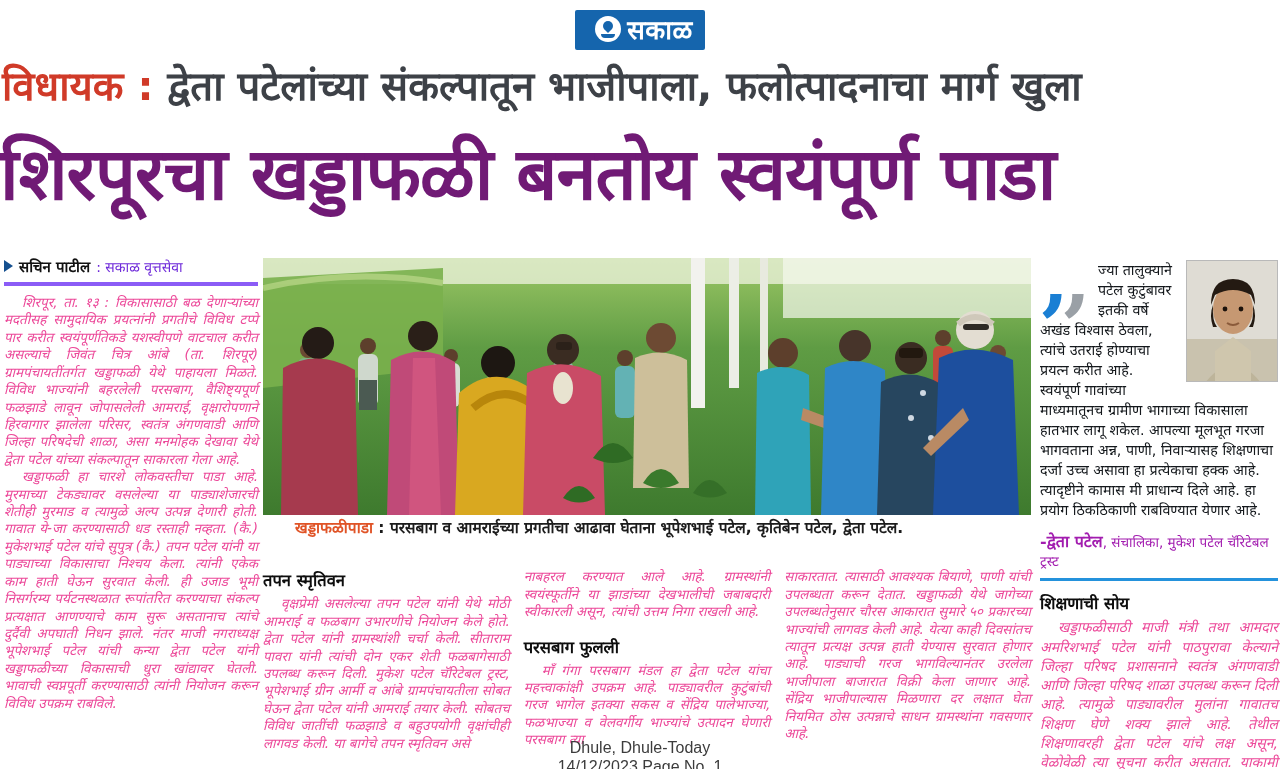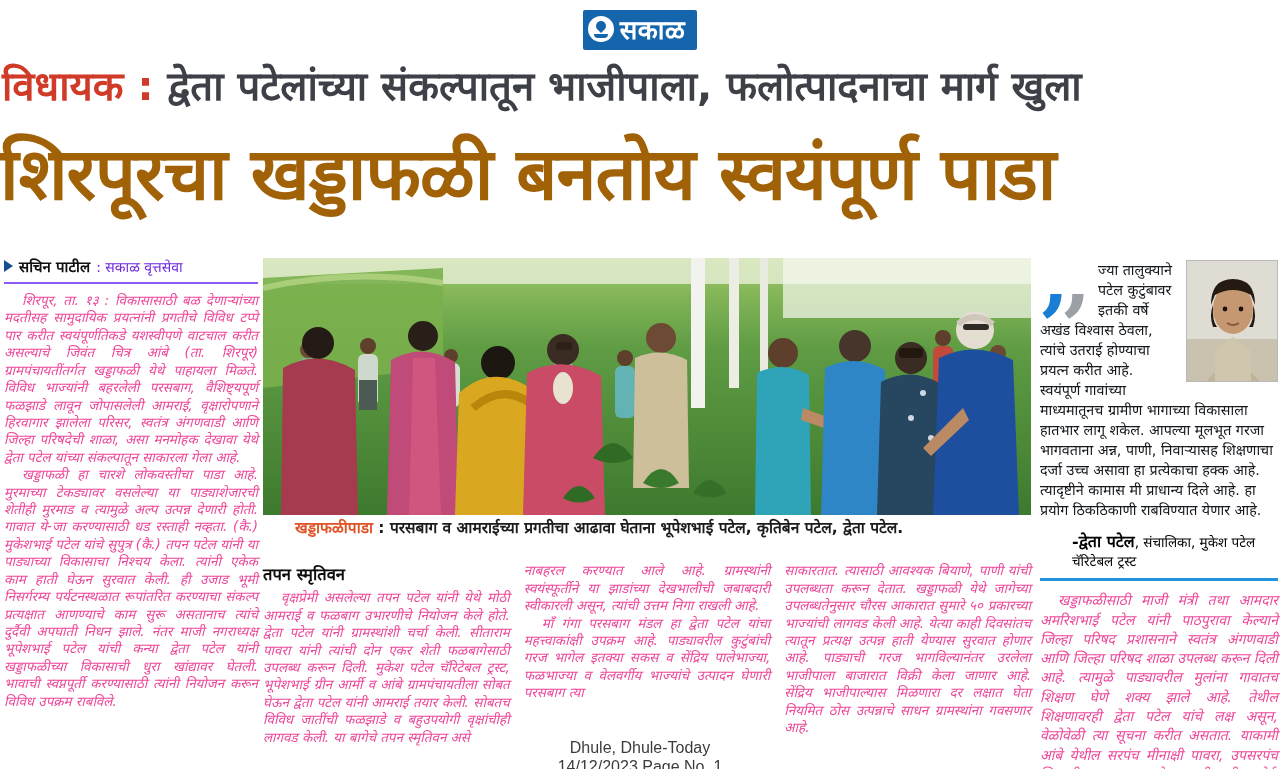--- a/index.html
+++ b/index.html
@@ -3,69 +3,69 @@
 <meta charset="utf-8">
 <style>
   * { margin:0; padding:0; box-sizing:border-box; }
   html,body { width:1280px; height:769px; background:#ffffff; overflow:hidden;
     font-family:"DejaVu Sans","Liberation Sans",sans-serif; }
   .page { position:relative; width:1280px; height:769px; background:#fff; }
 
   
   .masthead { position:absolute; top:10px; left:0; width:100%; display:flex; justify-content:center; }
   .logo-box { background:#1565ad; color:#fff; display:flex; align-items:center; gap:6px;
-    padding:4px 12px 6px 5px; border-radius:2px; height:40px; }
+    padding:4px 12px 6px 20px; border-radius:2px; height:40px; }
   .logo-emblem { width:26px; height:26px; background:#fff; border-radius:50%; position:relative; flex:0 0 26px; }
   .logo-emblem::before { content:""; position:absolute; left:8px; top:5px; width:10px; height:10px;
     background:#1565ad; border-radius:50% 50% 0 50%; transform:rotate(45deg); }
   .logo-emblem::after { content:""; position:absolute; left:6px; bottom:4px; width:14px; height:4px;
     background:#1565ad; border-radius:0 0 6px 6px; }
   .logo-text { font-size:26px; font-weight:bold; letter-spacing:.5px; }
 
   
   .kicker { position:absolute; left:2px; top:63px; width:1135px; font-weight:bold;
     font-size:40px; line-height:1.15; color:#3d4147; white-space:nowrap; }
   .kicker .red { color:#d03a28; }
 
   
-  .headline { position:absolute; left:0px; top:122px; width:1160px; color:#a16207;
+  .headline { position:absolute; left:0px; top:122px; width:1160px; color:#701a75;
     font-size:72px; font-weight:800; letter-spacing:-1px; white-space:nowrap; }
 
   
   .col1 { position:absolute; left:4px; top:256px; width:254px; }
-  .byline { display:flex; align-items:center; gap:6px; padding-bottom:6px; border-bottom:2px solid #8b5cf6; }
+  .byline { display:flex; align-items:center; gap:6px; padding-bottom:6px; border-bottom:4px solid #8b5cf6; }
   .byline-arrow { width:0; height:0; border-left:9px solid #15508f; border-top:6px solid transparent;
     border-bottom:6px solid transparent; }
   .byline-author { font-weight:bold; font-size:15px; color:#111; }
   .byline-agency { font-size:14px; color:#6d28d9; }
   .bodytext { font-size:13.4px; line-height:1.3; color:#ec4899; text-align:justify;font-style:italic; }
   .col1 .lead { margin-top:8px; }
   .subhead { font-size:16.5px; font-weight:bold; color:#0d0d0d; margin:14px 0 4px 0; }
   .indent { text-indent:18px; }
 
   
   .middle { position:absolute; left:263px; top:258px; width:768px; }
   .photo { width:768px; height:257px; overflow:hidden; background:#5f9c44; }
   .caption { margin-top:4px; font-size:15.5px; font-weight:bold; color:#1c1c1c; line-height:1.25;margin-left:32px; }
   .caption .orange { color:#e05427; }
-  .mid-cols { display:flex; gap:14px; margin-top:24px; }
+  .mid-cols { display:flex; gap:14px; margin-top:30px;justify-content:flex-end; }
   .mid-col { width:247px; }
 
   
   .rightcol { position:absolute; left:1040px; top:260px; width:238px; }
   .quote-head { position:relative; min-height:126px; }
   .portrait { float:right; width:92px; height:122px; border:1px solid #b9b9b9; background:#e8e6e1;
     margin:0 0 6px 8px; position:relative; overflow:hidden; }
   .quote-marks { float:left; width:52px; height:44px; margin-right:6px; position:relative; }
   .qmark { position:absolute; top:-26px; font-size:86px; font-weight:bold; line-height:1;
     font-family:"DejaVu Serif","Liberation Serif",serif; }
   .qmark.blue { left:0; color:#1a7fd4; }
   .qmark.gray { left:22px; color:#9aa0a6; }
   .quote-text { font-size:14.3px; line-height:1.4; color:#14181c; }
-  .attribution { margin-top:10px; font-size:13.5px; color:#000000;margin-left:32px; }
+  .attribution { margin-top:10px; font-size:13.5px; color:#a21caf; }
   .attribution b { font-size:16px; }
   .blue-rule { border:none; border-top:3px solid #2492dc; margin:8px 0 10px 0; }
 
   
   .footer { position:absolute; left:0; top:738px; width:100%; text-align:center;
     font-size:16px; color:#3c3c3c; line-height:1.2;
     font-family:"Liberation Sans","DejaVu Sans",sans-serif; }
 </style>
 </head>
 <body>
@@ -197,20 +197,21 @@
     </div>
     <div class="caption"><span class="orange">खड्डाफळीपाडा</span><span> : परसबाग व आमराईच्या प्रगतीचा आढावा घेताना भूपेशभाई पटेल, कृतिबेन पटेल, द्वेता पटेल.</span></div>
 
     <div class="mid-cols">
       <div class="mid-col">
         <div class="subhead" style="margin-top:0;">तपन स्मृतिवन</div>
         <p class="bodytext indent">वृक्षप्रेमी असलेल्या तपन पटेल यांनी येथे मोठी आमराई व फळबाग उभारणीचे नियोजन केले होते. द्वेता पटेल यांनी ग्रामस्थांशी चर्चा केली. सीताराम पावरा यांनी त्यांची दोन एकर शेती फळबागेसाठी उपलब्ध करून दिली. मुकेश पटेल चॅरिटेबल ट्रस्ट, भूपेशभाई ग्रीन आर्मी व आंबे ग्रामपंचायतीला सोबत घेऊन द्वेता पटेल यांनी आमराई तयार केली. सोबतच विविध जातींची फळझाडे व बहुउपयोगी वृक्षांचीही लागवड केली. या बागेचे तपन स्मृतिवन असे</p>
       </div>
       <div class="mid-col">
         <p class="bodytext">नाबहरल करण्यात आले आहे. ग्रामस्थांनी स्वयंस्फूर्तीने या झाडांच्या देखभालीची जबाबदारी स्वीकारली असून, त्यांची उत्तम निगा राखली आहे.</p>
+        <div class="subhead">परसबाग फुलली</div>
         <p class="bodytext indent">माँ गंगा परसबाग मंडल हा द्वेता पटेल यांचा महत्त्वाकांक्षी उपक्रम आहे. पाड्यावरील कुटुंबांची गरज भागेल इतक्या सकस व सेंद्रिय पालेभाज्या, फळभाज्या व वेलवर्गीय भाज्यांचे उत्पादन घेणारी परसबाग त्या</p>
       </div>
       <div class="mid-col">
         <p class="bodytext">साकारतात. त्यासाठी आवश्यक बियाणे, पाणी यांची उपलब्धता करून देतात. खड्डाफळी येथे जागेच्या उपलब्धतेनुसार चौरस आकारात सुमारे ५० प्रकारच्या भाज्यांची लागवड केली आहे. येत्या काही दिवसांतच त्यातून प्रत्यक्ष उत्पन्न हाती येण्यास सुरवात होणार आहे. पाड्याची गरज भागविल्यानंतर उरलेला भाजीपाला बाजारात विक्री केला जाणार आहे. सेंद्रिय भाजीपाल्यास मिळणारा दर लक्षात घेता नियमित ठोस उत्पन्नाचे साधन ग्रामस्थांना गवसणार आहे.</p>
       </div>
     </div>
   </div>
 
   <div class="rightcol">
     <div class="quote-block">
@@ -233,20 +234,21 @@
         <span class="quote-marks">
           <span class="qmark blue">‚</span>
             <span class="qmark gray">‚</span>
         </span>
         <span class="quote-text">ज्या तालुक्याने पटेल कुटुंबावर इतकी वर्षे अखंड विश्वास ठेवला, त्यांचे उतराई होण्याचा प्रयत्न करीत आहे. स्वयंपूर्ण गावांच्या माध्यमातूनच ग्रामीण भागाच्या विकासाला हातभार लागू शकेल. आपल्या मूलभूत गरजा भागवताना अन्न, पाणी, निवाऱ्यासह शिक्षणाचा दर्जा उच्च असावा हा प्रत्येकाचा हक्क आहे. त्यादृष्टीने कामास मी प्राधान्य दिले आहे. हा प्रयोग ठिकठिकाणी राबविण्यात येणार आहे.</span>
       </div>
       <div class="attribution"><b>-द्वेता पटेल</b><span>, संचालिका, मुकेश पटेल चॅरिटेबल ट्रस्ट</span></div>
       <hr class="blue-rule">
     </div>
     <div class="education">
+      <div class="subhead" style="margin-top:2px;">शिक्षणाची सोय</div>
       <p class="bodytext indent" style="font-size:14px; line-height:1.38;">खड्डाफळीसाठी माजी मंत्री तथा आमदार अमरिशभाई पटेल यांनी पाठपुरावा केल्याने जिल्हा परिषद प्रशासनाने स्वतंत्र अंगणवाडी आणि जिल्हा परिषद शाळा उपलब्ध करून दिली आहे. त्यामुळे पाड्यावरील मुलांना गावातच शिक्षण घेणे शक्य झाले आहे. तेथील शिक्षणावरही द्वेता पटेल यांचे लक्ष असून, वेळोवेळी त्या सूचना करीत असतात. याकामी आंबे येथील सरपंच मीनाक्षी पावरा, उपसरपंच शिवाजी पावरा, ग्रामसेवक व्ही. बी. भोई, बाजार समिती संचालक कृष्णा पावरा, विविध कार्यकारी सहकारी संस्थेचे अध्यक्ष आर. आर. माळी यांचे सहकार्य लाभते.</p>
     </div>
   </div>
 
   <div class="footer">
     <div>Dhule, Dhule-Today</div>
     <div>14/12/2023  Page No. 1</div>
   </div>
 
 </div>

